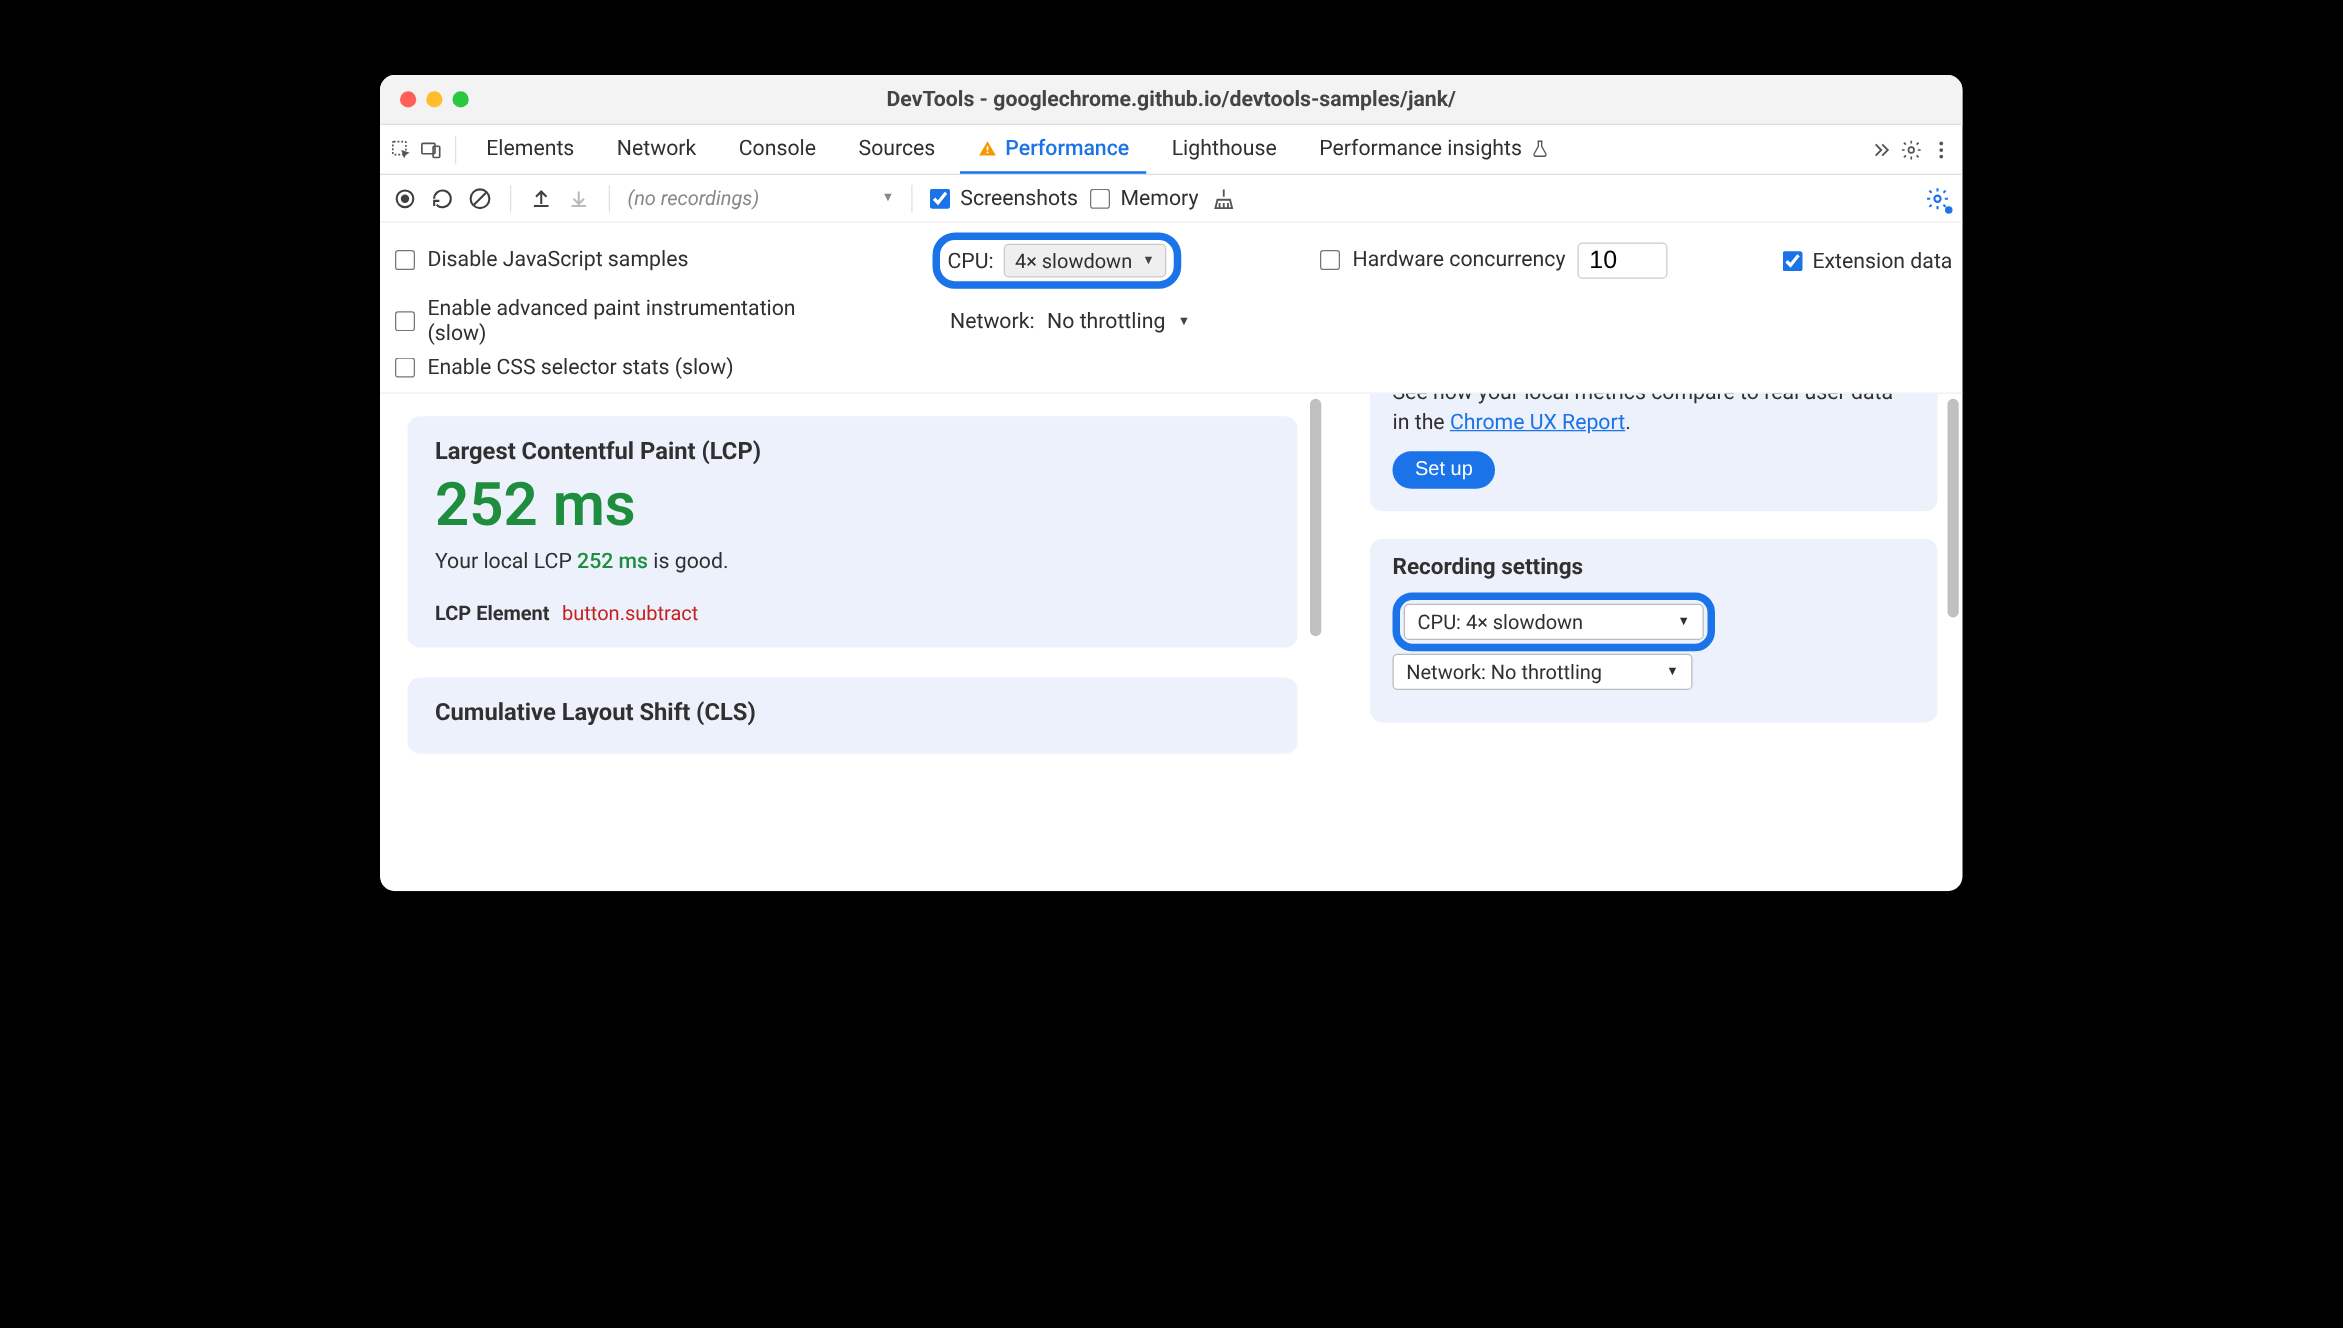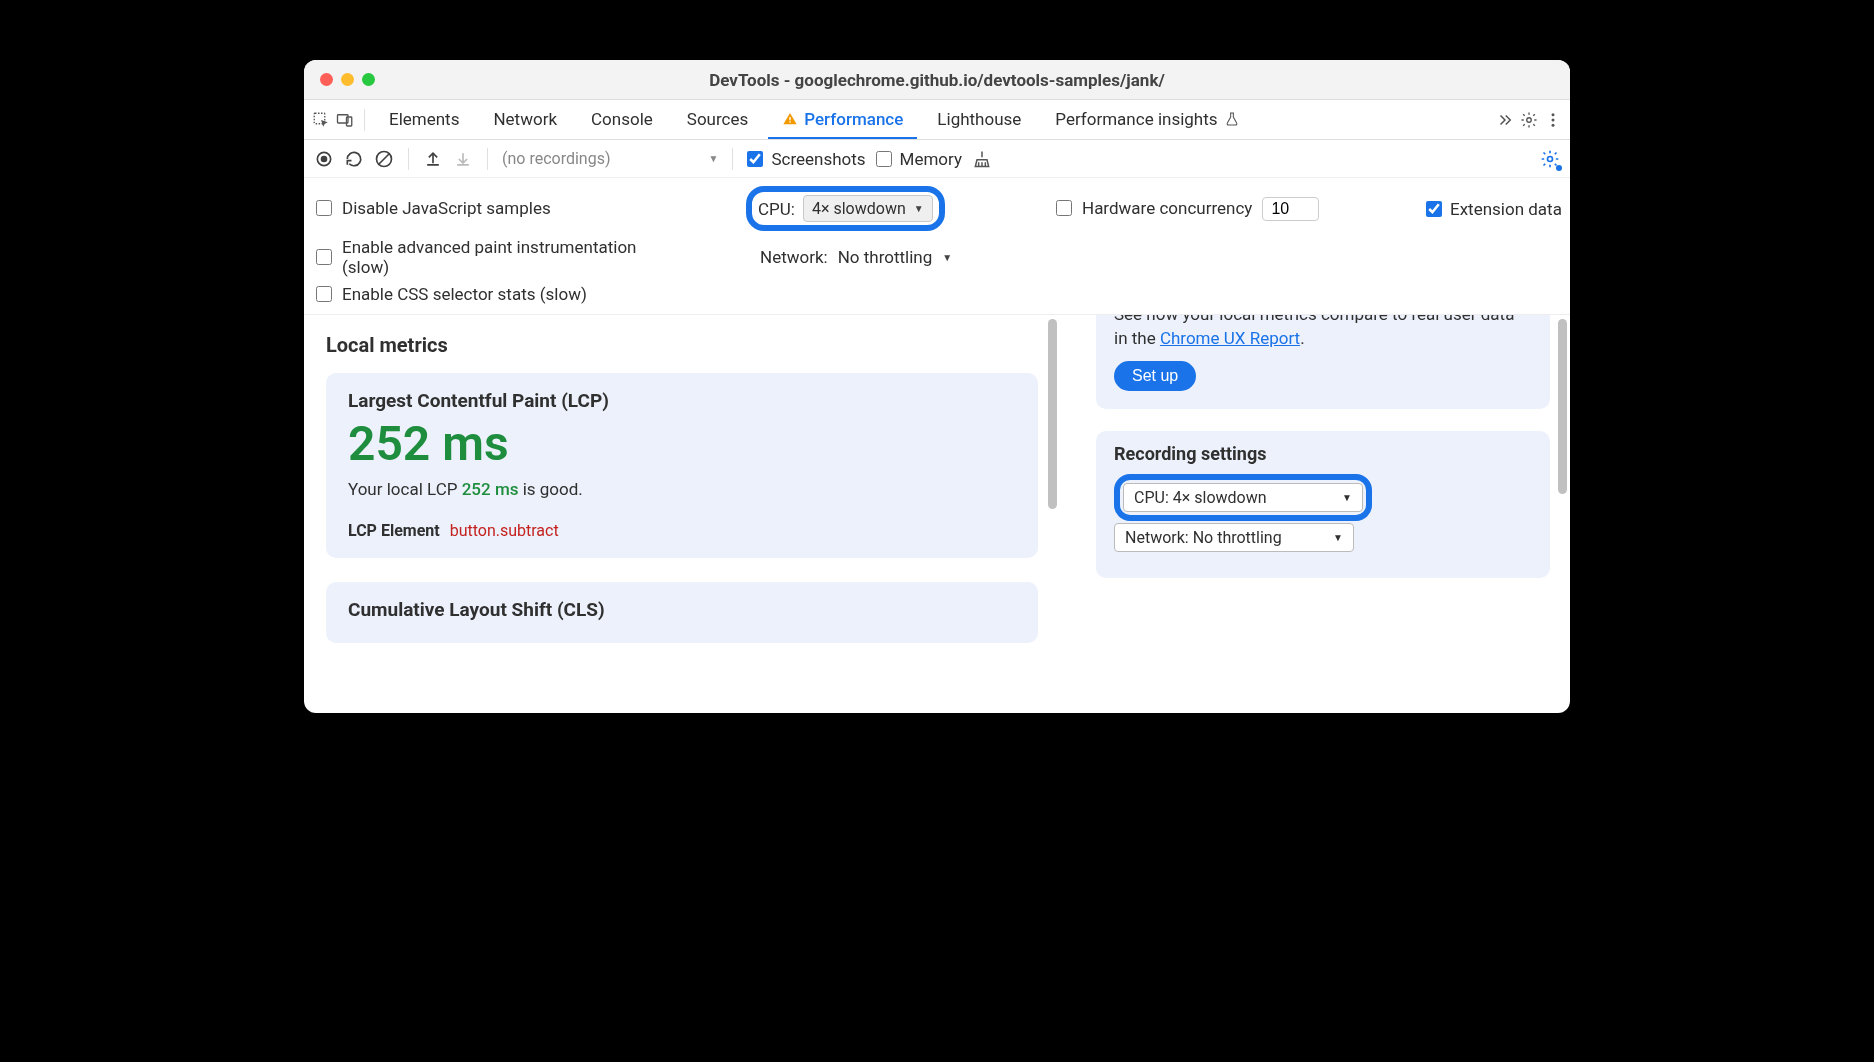--- a/index.html
+++ b/index.html
@@ -76,21 +76,21 @@
       height: 38px;
       display: flex;
       align-items: center;
       padding: 0 10px;
       gap: 10px;
       border-bottom: 1px solid #eee;
     }
     .t-ic { width: 20px; height: 20px; color: #404040; }
     .t-ic.light { color: #bbb; }
     .muted { color: #888; font-size: 16px; }
-    .mini-sel { display: flex; align-items: center; gap: 4px; font-size: 16px; }
+    .mini-sel { display: flex; align-items: center; gap: 4px; font-size: 16px; font-style: italic; }
     .mini-sel .tri { font-size: 10px; color: #888; }
     .cbrow { display: flex; align-items: center; gap: 8px; font-size: 17px; }
     input[type=checkbox] { width: 16px; height: 16px; accent-color: #1a73e8; }
     .broom-ic { width: 20px; height: 20px; }
     .gear-blue { width: 20px; height: 20px; color: #1a73e8; margin-left: auto; position: relative; }
     .gear-blue::after { content: ""; position: absolute; right: -2px; bottom: -2px; width: 6px; height: 6px; background: #1a73e8; border-radius: 50%; }
 
     
     .settings {
       display: grid;
@@ -113,22 +113,22 @@
       display: inline-flex;
       align-items: center;
       gap: 8px;
       font-size: 16px;
     }
     .sel .tri { font-size: 10px; color: #444; }
     .txtin {
       border: 1px solid #ccc;
       border-radius: 4px;
       padding: 2px 8px;
-      width: 57px;
-      font-size: 16px;
+      width: 72px;
+      font-size: 20px;
     }
 
     .hilite-keep {
       border: 6px solid #1a73e8;
       border-radius: 18px;
       padding: 3px 6px;
       display: inline-flex;
       align-items: center;
       gap: 8px;
     }
@@ -386,21 +386,20 @@
       <input type="checkbox" style="">
       <label>Enable CSS selector stats (slow)</label>
     </div>
     <div></div>
       <div></div>
       <div></div>
   </div>
 
   <div class="main">
     <div class="left">
-      <h2 class="section">Local metrics</h2>
 
       <div class="card">
         <h3>Largest Contentful Paint (LCP)</h3>
         <div class="bignum">252 ms</div>
         <div class="desc">
           <span>Your local LCP </span><span class="g">252 ms</span><span> is good.</span>
         </div>
         <div class="el-row">
           <span>LCP Element</span>
           <span class="elval">button.subtract</span>

